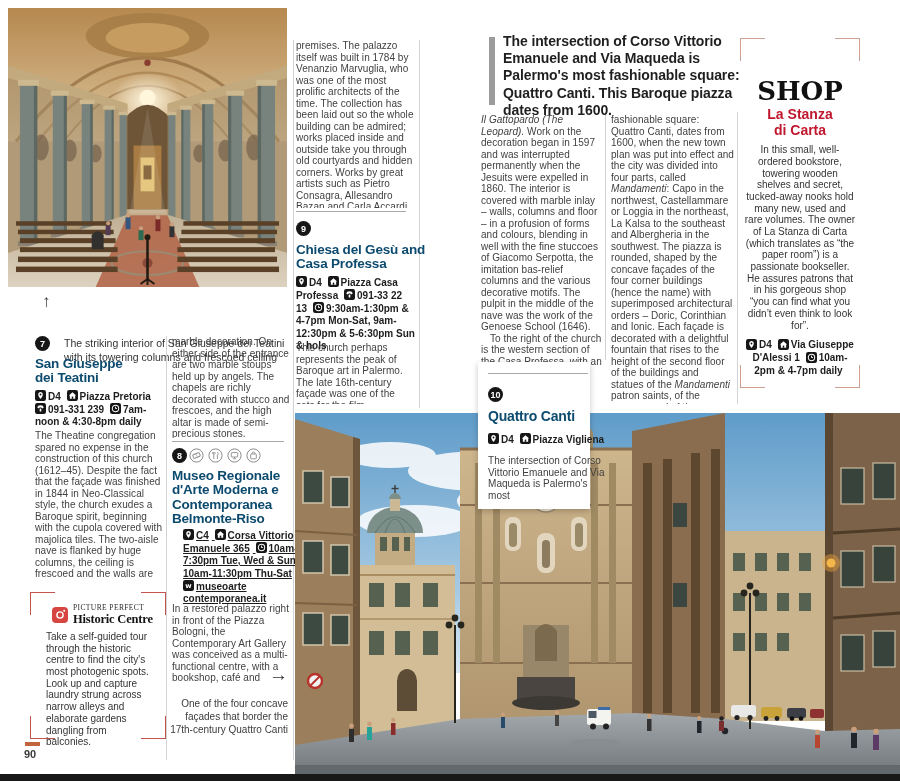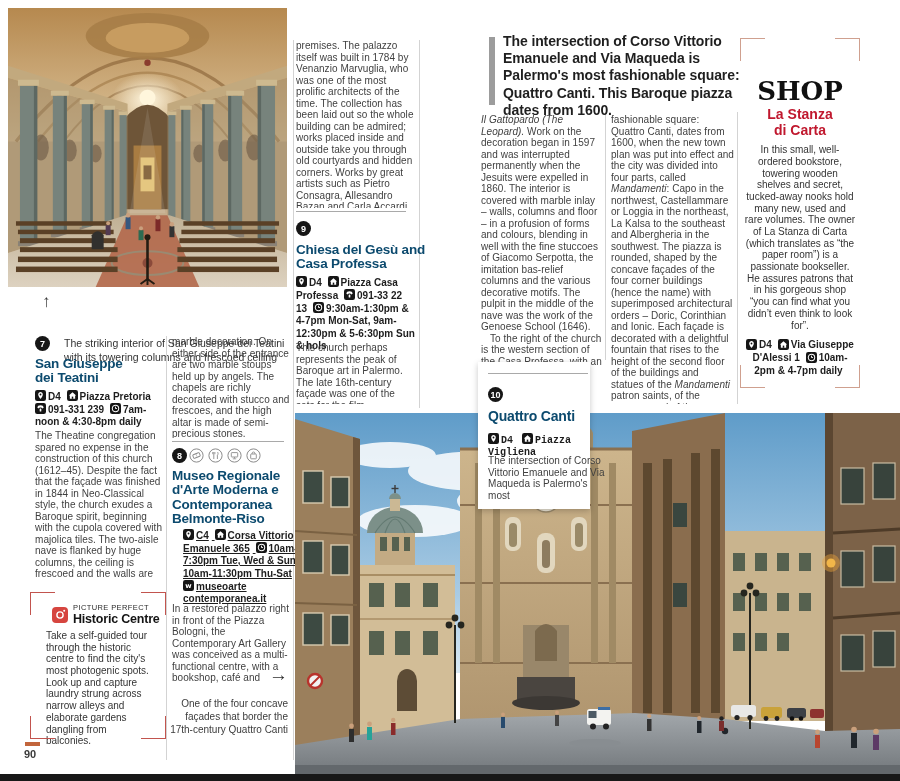--- a/index.html
+++ b/index.html
@@ -48,21 +48,21 @@
   .corner.bl { left:0; bottom:0; border-left:1.6px solid var(--bc); border-bottom:1.6px solid var(--bc); }
   .corner.br { right:0; bottom:0; border-right:1.6px solid var(--bc); border-bottom:1.6px solid var(--bc); }
 
   .shop-box { --bc:#cfa08f; left:740px; top:38px; width:120px; height:350px; text-align:center; }
   .shop-label { margin-top:38px; font-family:"DejaVu Serif", serif; font-size:26px; font-weight:bold; color:#101010; letter-spacing:0; }
   .shop-name { font-size:14px; font-weight:bold; color:#c0182e; line-height:1.15; }
   .shop-body { margin:6px auto 0; width:112px; font-size:10px; line-height:1.17; color:#343434; }
   .shop-info { margin:7px auto 0; width:112px; font-size:10px; font-weight:bold; color:#1d1d1d; line-height:1.3; }
 
   .pp-box { --bc:#c2544e; left:30px; top:592px; width:136px; height:147px; }
-  .pp-head { display:flex; align-items:center; gap:5px; margin:11px 0 0 22px; }
+  .pp-head { display:flex; align-items:center; gap:5px; margin:11px 0 0 22px;font-family:Liberation Serif, serif; }
   .pp-kicker { font-size:7.5px; letter-spacing:0.4px; color:#2b2b2b; }
   .pp-title { font-size:12.5px; font-weight:bold; color:#141414; letter-spacing:-0.2px; }
   .pp-body { margin:4px 14px 0 16px; font-size:10px; line-height:1.17; color:#343434; }
 
   .page-marker-bar { position:absolute; left:25px; top:742px; width:15px; height:3.5px; background:#c2653c; }
   .page-number { position:absolute; left:24px; top:748px; font-size:11px; font-weight:bold; color:#3a3a3a; }
 
   .qc-box {
     position:absolute; left:478px; top:362px; width:112px; height:147px; background:#fff;
     box-shadow:0 2px 6px rgba(0,0,0,0.22); z-index:5;
@@ -588,21 +588,21 @@
         <circle cx="426.5" cy="305.5" r="2.2" fill="#222"></circle>
       </g>
   </svg>
 
   <div class="qc-box">
     <div class="divider" style="left:10px; top:11px; width:100px; position:absolute;"></div>
     <span class="num" style="position:absolute; left:10px; top:25px;">10</span>
     <div class="entry-title" style="position:absolute; left:10px; top:47px; font-size:14px;">
       <span>Quattro Canti</span>
     </div>
-    <div class="info" style="position:absolute; left:10px; top:71px; width:122px;font-family:Liberation Mono, monospace;">
+    <div class="info" style="position:absolute; left:10px; top:71px; width:122px;">
       <span class="inf-item"><svg class="sq" viewBox="0 0 12 12">
             <rect width="12" height="12" rx="2.4" fill="#161616"></rect>
             <path d="M6 2.3C4.6 2.3 3.5 3.4 3.5 4.9 3.5 7 6 9.7 6 9.7S8.5 7 8.5 4.9C8.5 3.4 7.4 2.3 6 2.3Z" fill="#fff"></path>
             <circle cx="6" cy="4.9" r="1" fill="#161616"></circle>
           </svg><span>D4</span></span>
       <span class="inf-item"><svg class="sq" viewBox="0 0 12 12">
             <rect width="12" height="12" rx="2.4" fill="#161616"></rect>
             <path d="M6 2.4 10 6H8.9V9.6H3.1V6H2Z" fill="#fff"></path>
             <rect x="5.2" y="7.2" width="1.6" height="2.4" fill="#161616"></rect>
           </svg><span>Piazza Vigliena</span></span>

